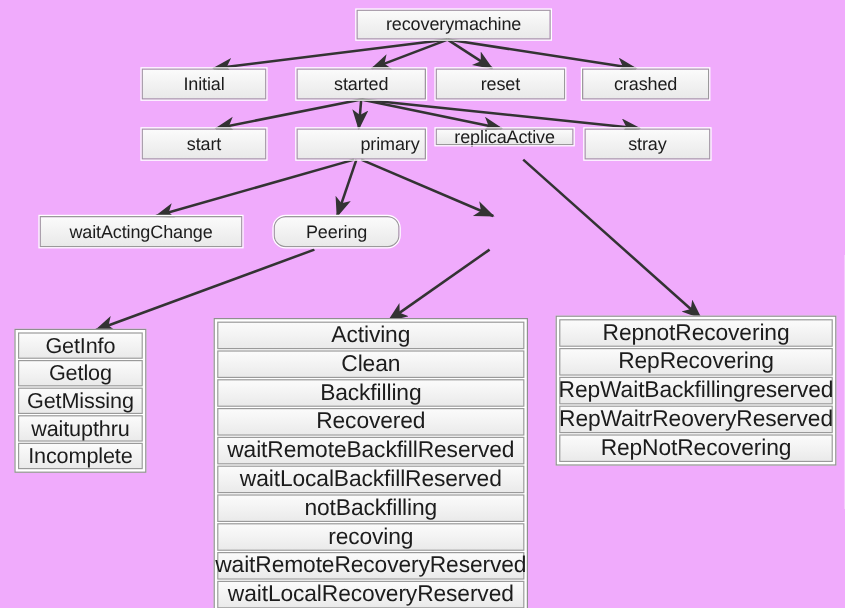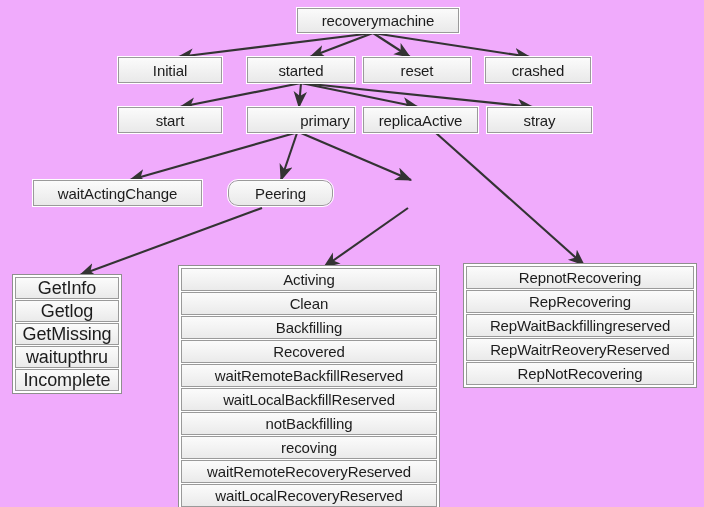--- a/index.html
+++ b/index.html
@@ -49,21 +49,21 @@
     z-index: 2;
   }
   .stack .row {
     box-sizing: border-box;
     border: 1px solid #9a9a9a;
     background: linear-gradient(to bottom, #fbfbfb 0%, #f2f2f2 55%, #eaeaea 100%);
     color: #1c1c1c;
     display: flex;
     align-items: center;
     justify-content: center;
-    font-size: 15px;
+    font-size: 19px;
     letter-spacing: -0.1px;
     white-space: nowrap;
     height: 23px;
     margin-bottom: 1px;
   }
   .stack .row:last-child { margin-bottom: 0; }
   .stack.small .row { font-size: 18px; height: 22px; }
 </style>
 </head>
 <body>
@@ -113,21 +113,21 @@
   <div class="node" style="left:485px; top:57px; width:106px; height:26px;">
     <span>crashed</span>
   </div>
 
   <div class="node" style="left:118px; top:107px; width:104px; height:26px;">
     <span>start</span>
   </div>
   <div class="node" style="left:247px; top:107px; width:108px; height:26px;padding-left:48px;">
     <span>primary</span>
   </div>
-  <div class="node" style="left:363px; top:107px; width:115px; height:26px;">
+  <div class="node" style="left:363px; top:107px; width:115px; height:14px;">
     <span>replicaActive</span>
   </div>
   <div class="node" style="left:487px; top:107px; width:105px; height:26px;">
     <span>stray</span>
   </div>
 
   <div class="node" style="left:33px; top:180px; width:169px; height:26px;">
     <span>waitActingChange</span>
   </div>
   <div class="node" style="left:228px; top:180px; width:105px; height:26px;border-radius:10px;">

